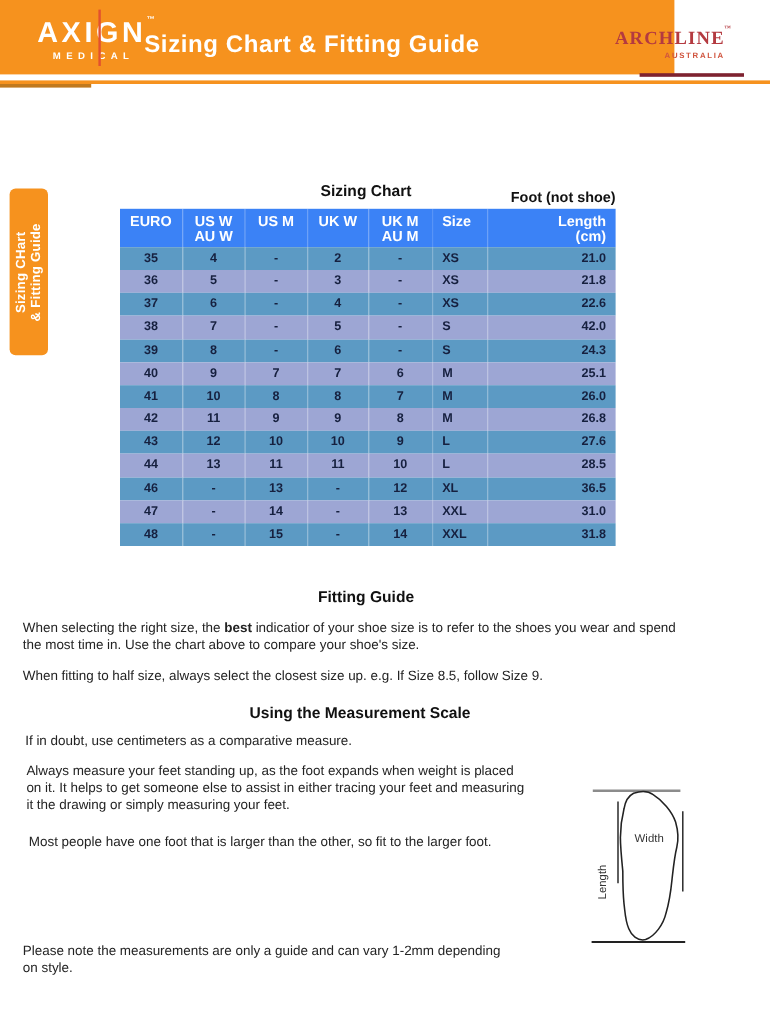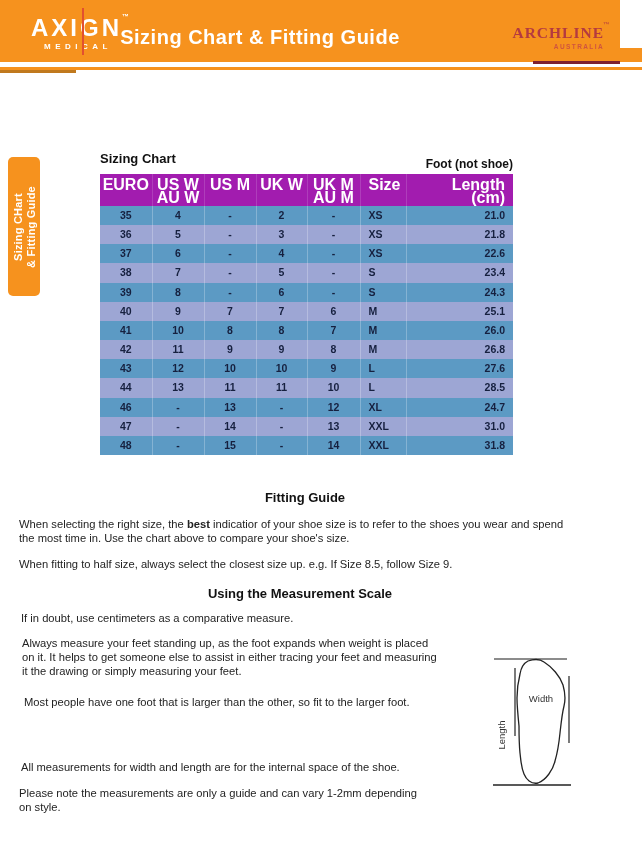--- a/index.html
+++ b/index.html
@@ -1,21 +1,21 @@
 <!DOCTYPE html>
 <html><head>
 <meta charset="utf-8">
 <style>
   html,body{margin:0;padding:0;background:#ffffff;}
   *{box-sizing:border-box;}
   body{font-family:"Liberation Sans", sans-serif;}
   #page{position:relative;width:642px;height:848px;background:#ffffff;overflow:hidden;}
 
   
-  .banner{position:absolute;left:0;top:0;width:642px;height:62px;background:#F6921E;}
+  .banner{position:absolute;left:0;top:0;width:562px;height:62px;background:#F6921E;}
   .banner-corner{position:absolute;left:620px;top:0;width:22px;height:48px;background:#ffffff;}
   .maroon-line{position:absolute;left:533px;top:61px;width:87px;height:3px;background:#7E2230;}
   .rule{position:absolute;left:0;top:67px;width:642px;height:3px;background:#F6921E;}
   .rule-dark{position:absolute;left:0;top:69.5px;width:76px;height:3px;background:#C0791E;}
 
   .axign{position:absolute;left:31px;top:15px;color:#fff;}
   .axign-word{font-size:24px;font-weight:700;letter-spacing:3px;line-height:25px;}
   .axign-tm{position:absolute;left:91px;top:-2px;font-size:7px;font-weight:700;}
   .axign-sub{font-size:8px;font-weight:700;letter-spacing:4.5px;margin-top:2px;margin-left:13px;}
   .axign-needle{position:absolute;left:51px;top:-7px;width:2px;height:47px;background:#E2502F;}
@@ -29,28 +29,28 @@
   .archline-sub{font-size:6.5px;font-weight:700;letter-spacing:1.4px;color:#D0543E;margin-top:1px;}
 
   
   .side-tab{position:absolute;left:8px;top:157px;width:32px;height:139px;background:#F6921E;border-radius:5px;}
   .side-tab-inner{position:absolute;left:-53.5px;top:53.5px;width:139px;height:32px;
     transform:rotate(-90deg);display:flex;align-items:center;justify-content:center;}
   .side-tab-text{color:#fff;font-size:11px;font-weight:700;line-height:13.5px;text-align:center;
     white-space:pre;letter-spacing:0.2px;}
 
   
-  .sizing-title{position:absolute;left:100px;top:151px;width:410px;
+  .sizing-title{position:absolute;left:100px;top:151px;width:410px;text-align:center;
     font-size:13px;font-weight:700;color:#111;}
   .foot-note{position:absolute;left:400px;top:157px;width:113px;text-align:right;
     font-size:12px;font-weight:700;color:#111;}
 
   .table-wrap{position:absolute;left:100px;top:174px;width:413px;}
   table{border-collapse:collapse;table-layout:fixed;width:413px;}
-  th{background:#a21caf;color:#ffffff;font-size:16px;font-weight:700;line-height:13px;
+  th{background:#3b82f6;color:#ffffff;font-size:12px;font-weight:700;line-height:13px;
      vertical-align:top;padding:4px 0 0 0;white-space:pre-line;height:32px;text-align:center;}
   td{height:19.15px;padding:0;font-size:10.5px;font-weight:700;color:#16203F;text-align:center;
      line-height:19.15px;}
   tbody tr:nth-child(odd)  td{background:#5C9AC4;}
   tbody tr:nth-child(even) td{background:#9DA6D4;}
   th:nth-child(1),td:nth-child(1){width:52px;}
   th:nth-child(2),td:nth-child(2){width:52px;}
   th:nth-child(3),td:nth-child(3){width:52px;}
   th:nth-child(4),td:nth-child(4){width:51px;}
   th:nth-child(5),td:nth-child(5){width:53px;}
@@ -145,21 +145,21 @@
             <td>XS</td>
             <td>22.6</td>
           </tr>
           <tr>
             <td>38</td>
             <td>7</td>
             <td>-</td>
             <td>5</td>
             <td>-</td>
             <td>S</td>
-            <td>23.4</td>
+            <td>42.0</td>
           </tr>
           <tr>
             <td>39</td>
             <td>8</td>
             <td>-</td>
             <td>6</td>
             <td>-</td>
             <td>S</td>
             <td>24.3</td>
           </tr>
@@ -208,21 +208,21 @@
             <td>L</td>
             <td>28.5</td>
           </tr>
           <tr>
             <td>46</td>
             <td>-</td>
             <td>13</td>
             <td>-</td>
             <td>12</td>
             <td>XL</td>
-            <td>24.7</td>
+            <td>36.5</td>
           </tr>
           <tr>
             <td>47</td>
             <td>-</td>
             <td>14</td>
             <td>-</td>
             <td>13</td>
             <td>XXL</td>
             <td>31.0</td>
           </tr>
@@ -243,21 +243,20 @@
   <p class="para" style="left:19px;top:517px;"><span>When selecting the right size, the </span><b>best</b><span> indicatior of your shoe size is to refer to the shoes you wear and spend
 the most time in. Use the chart above to compare your shoe's size.</span></p>
   <p class="para" style="left:19px;top:557px;">When fitting to half size, always select the closest size up. e.g. If Size 8.5, follow Size 9.</p>
 
   <div class="h-center" style="top:586px;width:600px;">Using the Measurement Scale</div>
   <p class="para" style="left:21px;top:611px;">If in doubt, use centimeters as a comparative measure.</p>
   <p class="para" style="left:22px;top:636px;">Always measure your feet standing up, as the foot expands when weight is placed
 on it. It helps to get someone else to assist in either tracing your feet and measuring
 it the drawing or simply measuring your feet.</p>
   <p class="para" style="left:24px;top:695px;">Most people have one foot that is larger than the other, so fit to the larger foot.</p>
-  <p class="para" style="left:21px;top:760px;">All measurements for width and length are for the internal space of the shoe.</p>
   <p class="para" style="left:19px;top:786px;">Please note the measurements are only a guide and can vary 1-2mm depending
 on style.</p>
 
   <svg class="foot-diagram" viewBox="0 0 100 145">
     <line x1="6" y1="11" x2="79" y2="11" stroke="#8C8C8C" stroke-width="2.2"></line>
     <line x1="5" y1="137" x2="83" y2="137" stroke="#222" stroke-width="1.6"></line>
     <path d="M 40,13
              C 46,11 52,11 56,14
              C 64,19 72,28 75,37
              C 77,44 78,50 76,58

